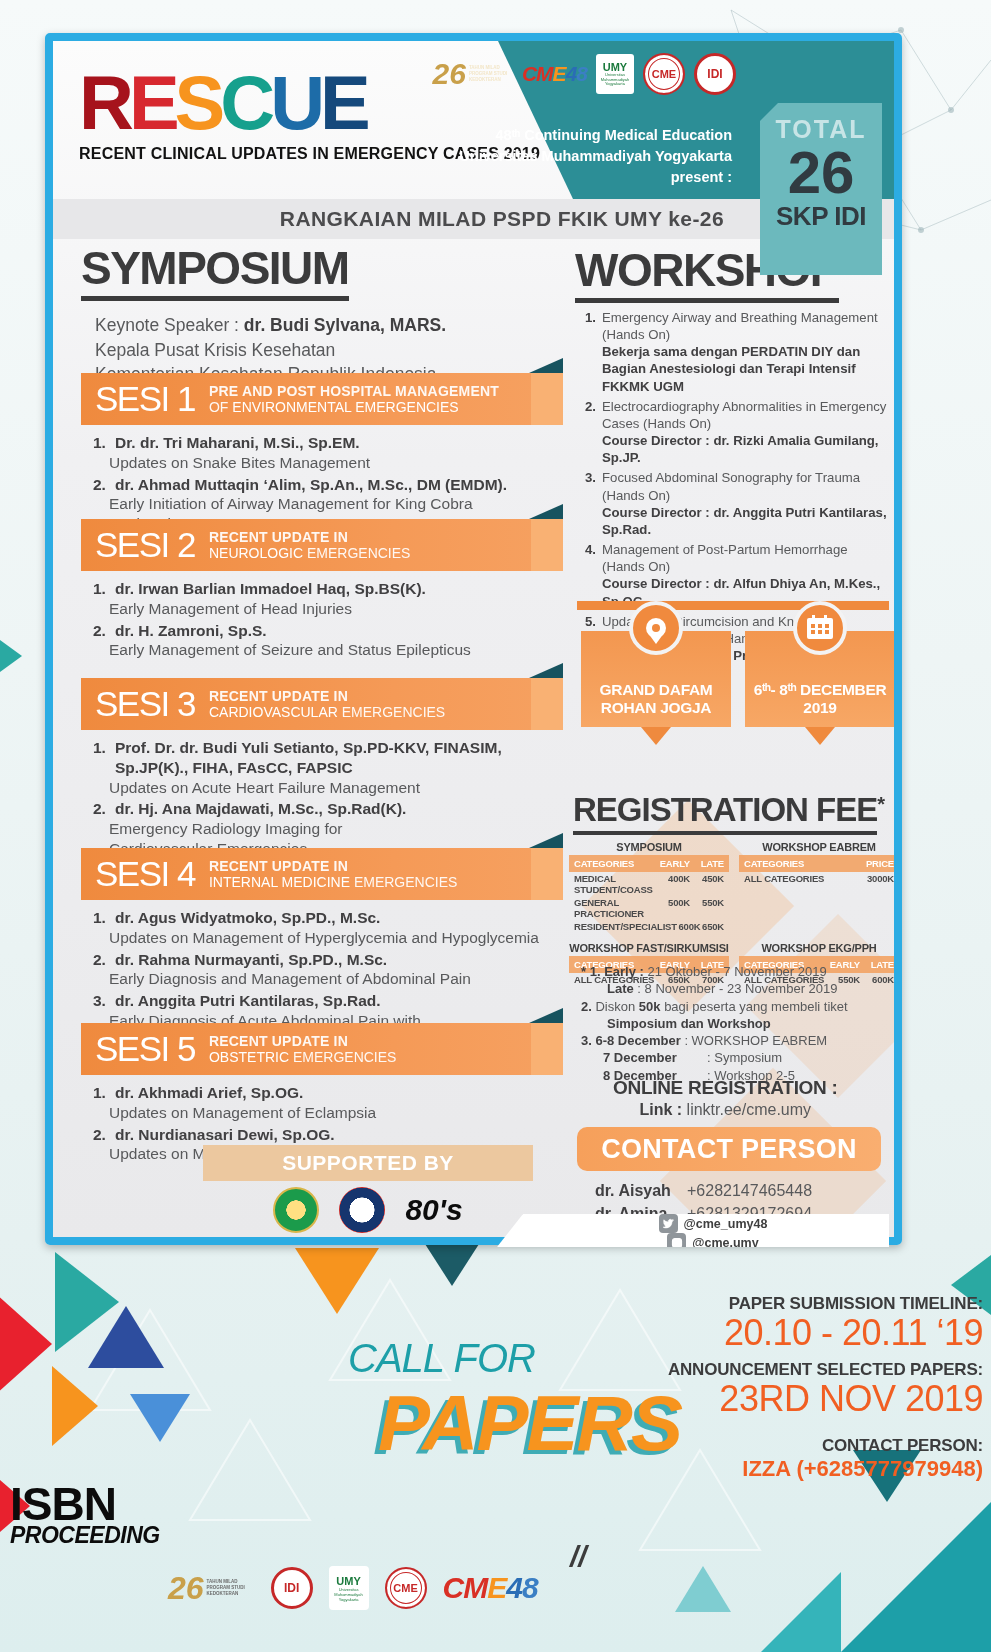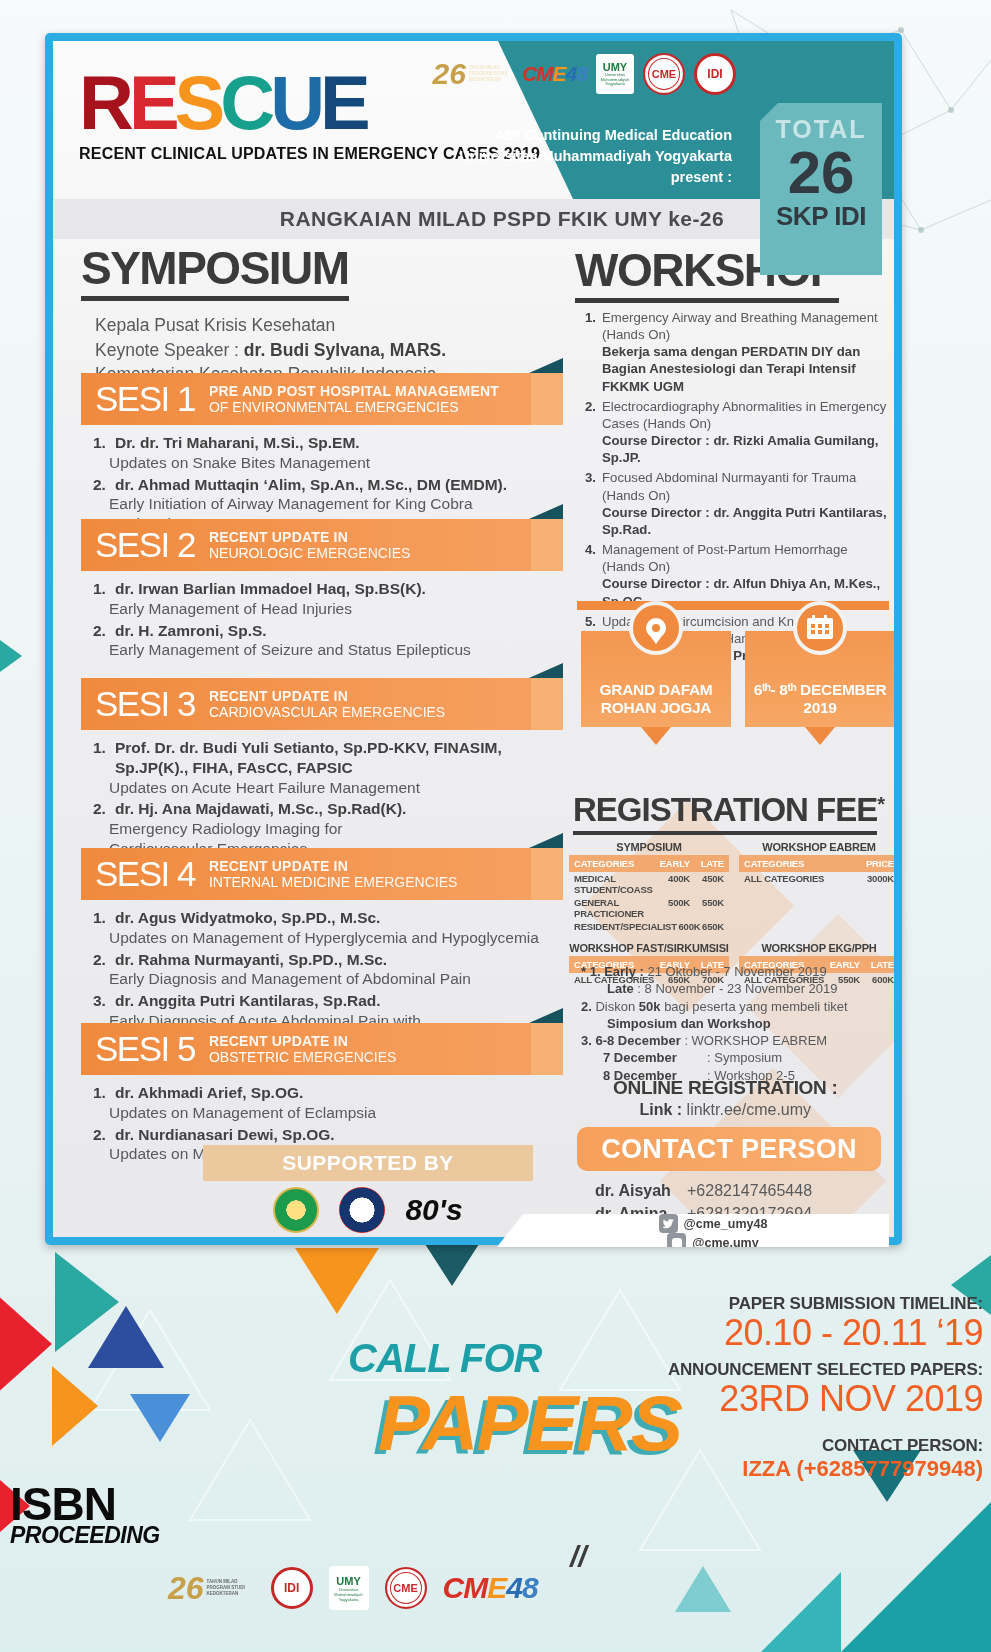--- a/index.html
+++ b/index.html
@@ -143,21 +143,21 @@
   .cp-phone{color:#58595b;}
 
   
   .social{position:absolute;left:497px;top:1214px;width:392px;height:33px;background:#fff;
     clip-path:polygon(26px 0,100% 0,100% 100%,0 100%);display:flex;align-items:center;padding-left:40px;box-shadow:0 1px 3px rgba(0,0,0,.2);flex-direction:column;}
   .soc-item{display:flex;align-items:center;gap:6px;font-size:12.5px;font-weight:700;color:#3f3f3f;}
   .soc-ic{width:19px;height:19px;border-radius:4px;background:#8f959a;color:#fff;display:flex;align-items:center;justify-content:center;font-size:12px;font-weight:900;}
   .soc-ic svg{width:12px;height:12px;fill:#fff;stroke:#fff;}
 
   
-  .callfor{position:absolute;left:348px;top:1336px;font-size:40px;font-weight:700;font-style:italic;color:#1d9fa8;letter-spacing:-1px;}
+  .callfor{position:absolute;left:348px;top:1336px;font-size:40px;font-weight:400;font-style:italic;color:#1d9fa8;letter-spacing:-1px;}
   .papers{position:absolute;left:378px;top:1378px;font-size:78px;font-weight:900;font-style:italic;color:#f7941e;letter-spacing:-2px;
     text-shadow:-5px 4px 0 rgba(34,160,170,.85);}
   .f-right{position:absolute;right:8px;top:1294px;text-align:right;}
   .f-label{font-size:17px;font-weight:800;color:#3c3c3d;letter-spacing:-.2px;}
   .f-big{font-size:36px;font-weight:400;color:#f15f22;letter-spacing:-.5px;line-height:1.05;margin-bottom:8px;}
   .f-cp{margin-top:18px;}
   .f-cp-val{font-size:22px;font-weight:900;color:#f15f22;}
   .isbn{position:absolute;left:10px;top:1484px;line-height:.9;}
   .isbn-top{font-size:46px;font-weight:900;color:#0c0c0c;letter-spacing:-1px;}
   .isbn-bot{font-size:23px;font-weight:900;font-style:italic;color:#0c0c0c;letter-spacing:-.5px;}
@@ -256,22 +256,22 @@
     <div class="skp">
       <div class="skp-total">TOTAL</div>
       <div class="skp-num">26</div>
       <div class="skp-unit">SKP IDI</div>
     </div>
 
     <div class="abs" style="left:28px;top:204px">
       <span class="h1">SYMPOSIUM</span>
     </div>
     <div class="abs keynote" style="left:42px;top:272px;width:470px">
+      <div><span>Keynote Speaker : </span><b>dr. Budi Sylvana, MARS.</b></div>
       <div>Kepala Pusat Krisis Kesehatan</div>
-      <div><span>Keynote Speaker : </span><b>dr. Budi Sylvana, MARS.</b></div>
       <div>Kementerian Kesehatan Republik Indonesia</div>
     </div>
 
     <div class="sesi" style="top:332px">
       <div class="sesi-flag"></div>
       <div class="sesi-label">SESI 1</div>
       <div class="sesi-sub">
             <div class="s1">PRE AND POST HOSPITAL MANAGEMENT</div>
         <div class="s2"><span>OF </span><b>ENVIRONMENTAL EMERGENCIES</b><span></span></div>
           </div>
@@ -420,21 +420,21 @@
       <div class="w-item">
         <div class="w-num">1.</div>
         <div class="w-body"><span>Emergency Airway and Breathing Management (Hands On)</span><div class="w-bold">Bekerja sama dengan PERDATIN DIY dan Bagian Anestesiologi dan Terapi Intensif FKKMK UGM</div></div>
       </div>
       <div class="w-item">
         <div class="w-num">2.</div>
         <div class="w-body"><span>Electrocardiography Abnormalities in Emergency Cases (Hands On)</span><div class="w-bold">Course Director : dr. Rizki Amalia Gumilang, Sp.JP.</div></div>
       </div>
       <div class="w-item">
         <div class="w-num">3.</div>
-        <div class="w-body"><span>Focused Abdominal Nurmayanti for Trauma (Hands On)</span><div class="w-bold">Course Director : dr. Anggita Putri Kantilaras, Sp.Rad.</div></div>
+        <div class="w-body"><span>Focused Abdominal Sonography for Trauma (Hands On)</span><div class="w-bold">Course Director : dr. Anggita Putri Kantilaras, Sp.Rad.</div></div>
       </div>
       <div class="w-item">
         <div class="w-num">4.</div>
         <div class="w-body"><span>Management of Post-Partum Hemorrhage (Hands On)</span><div class="w-bold">Course Director : dr. Alfun Dhiya An, M.Kes., Sp.OG.</div></div>
       </div>
       <div class="w-item">
         <div class="w-num">5.</div>
         <div class="w-body"><span>Updates on Circumcision and Knowledge Sharing with Expert (Hands On)</span><div class="w-bold">Course Director : dr. Prahara Yuri, Sp.U.</div></div>
       </div>
     </div>

